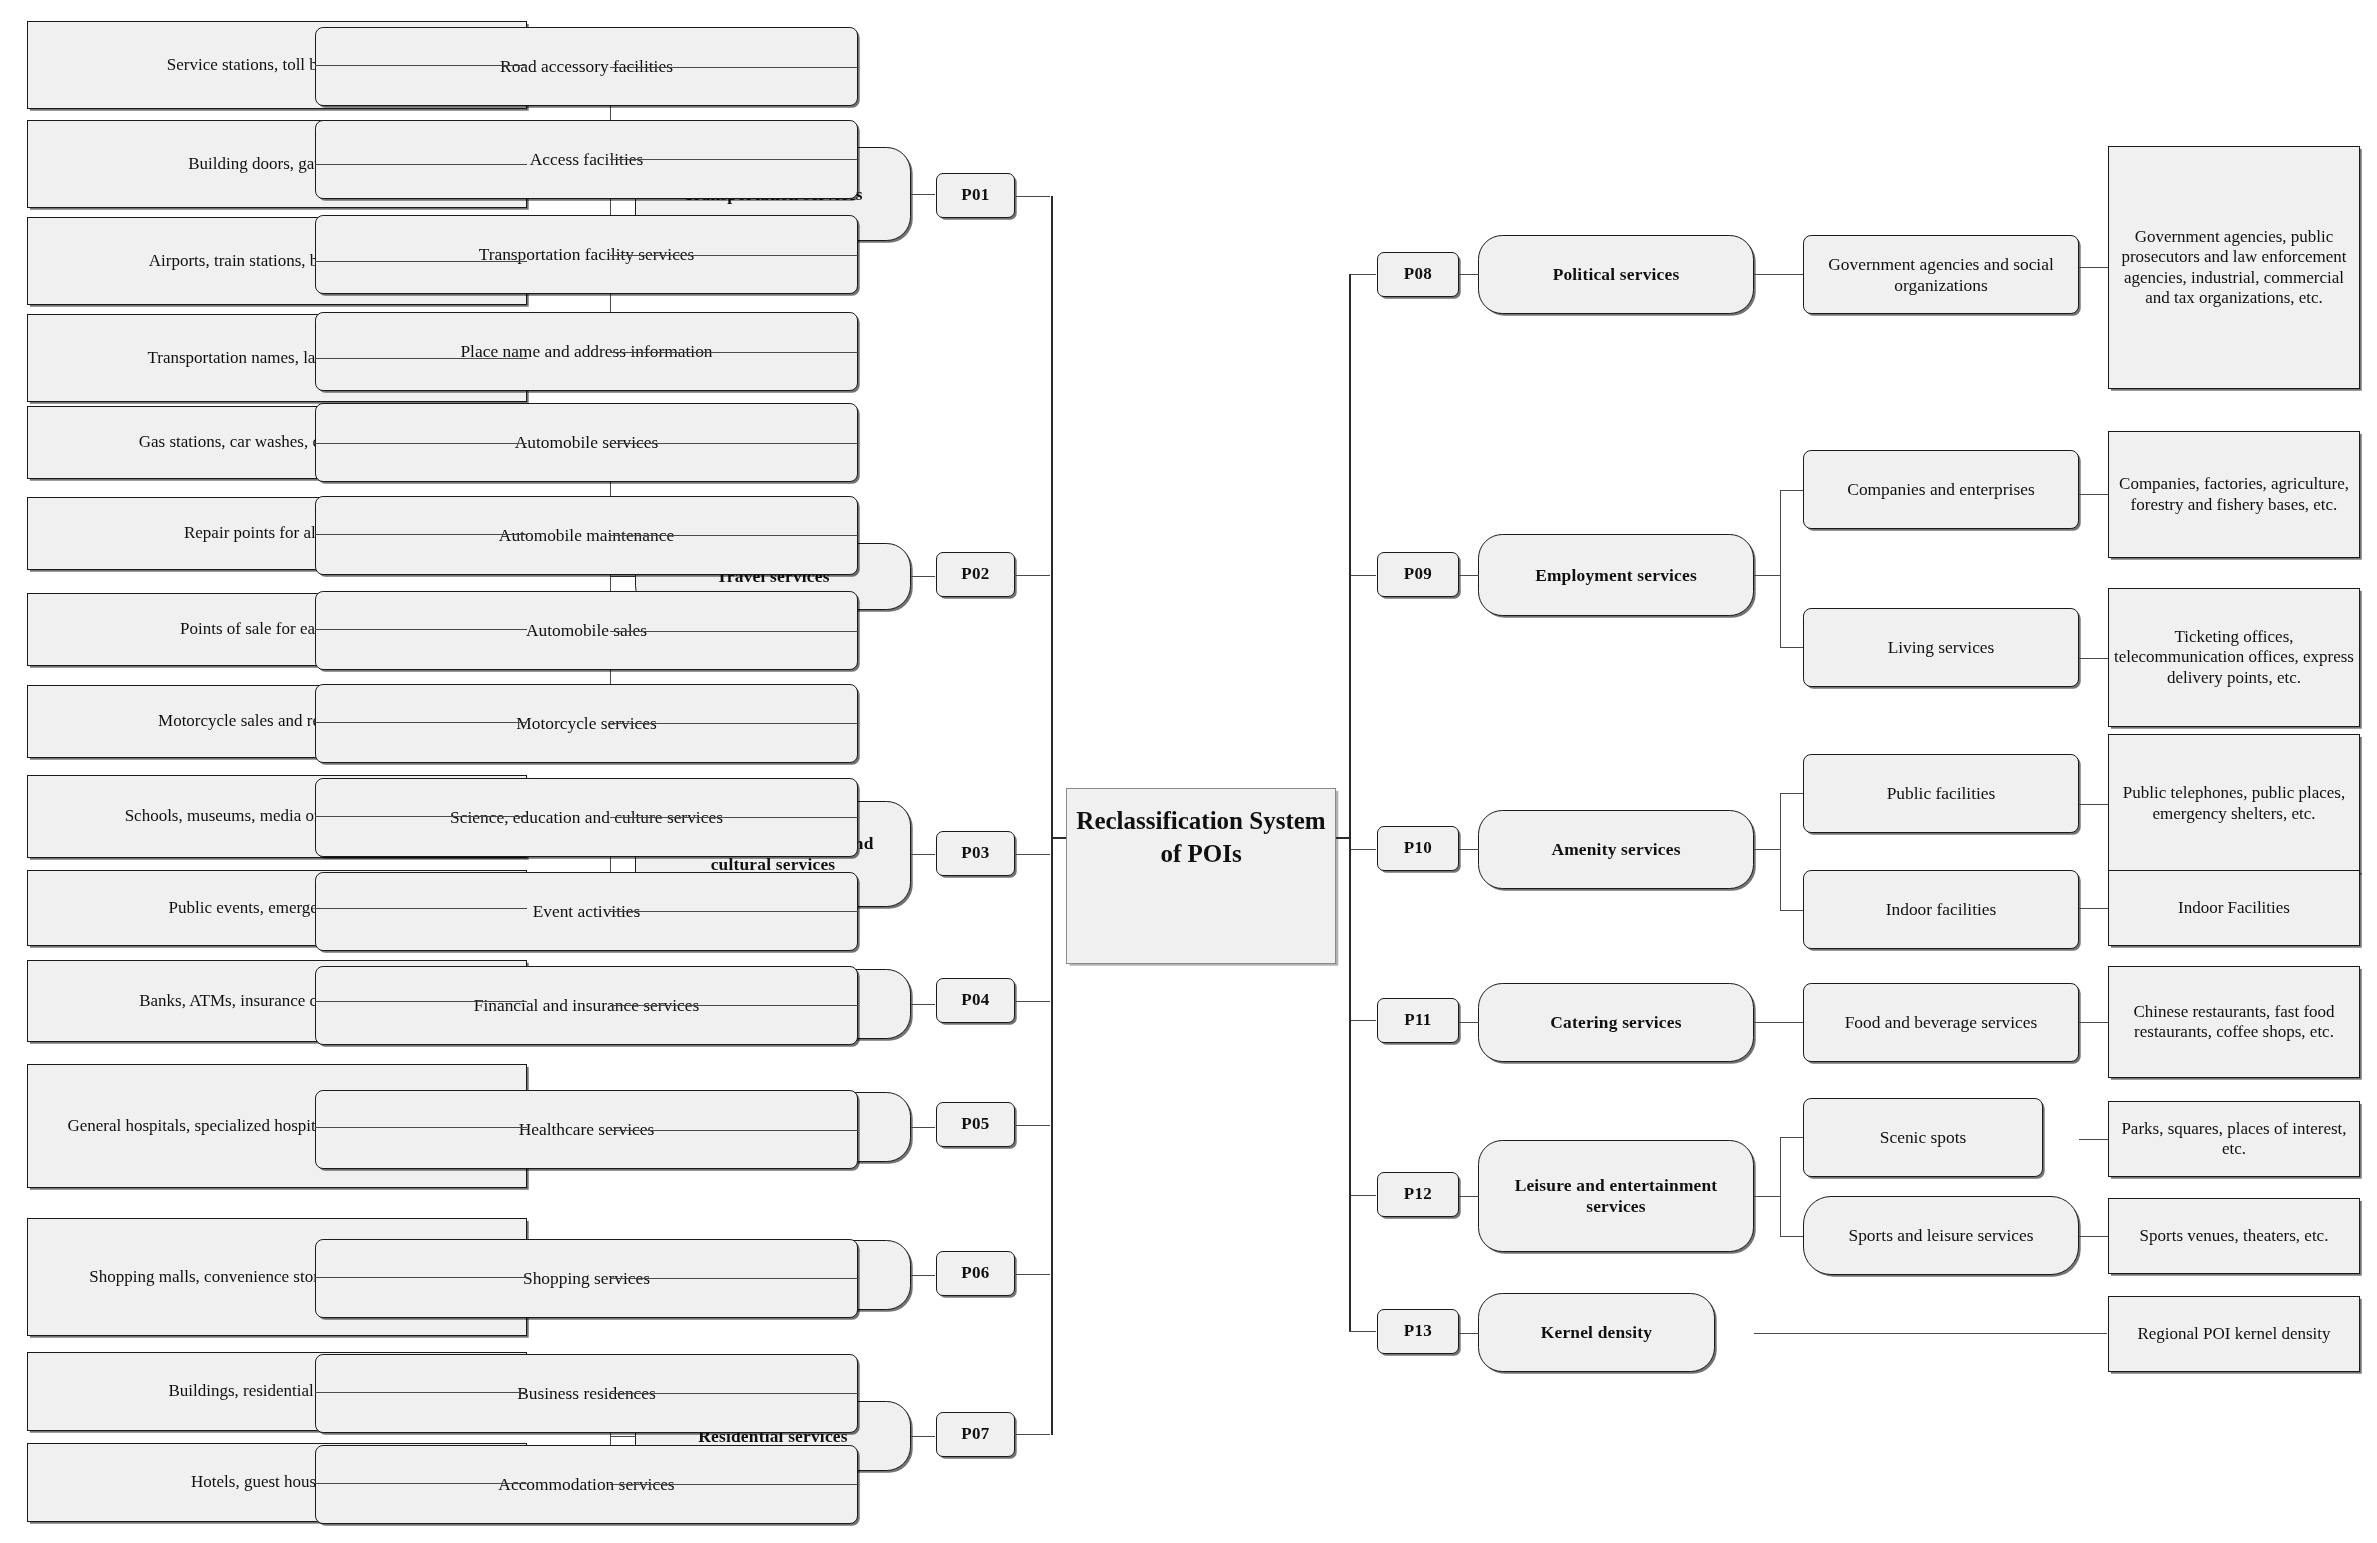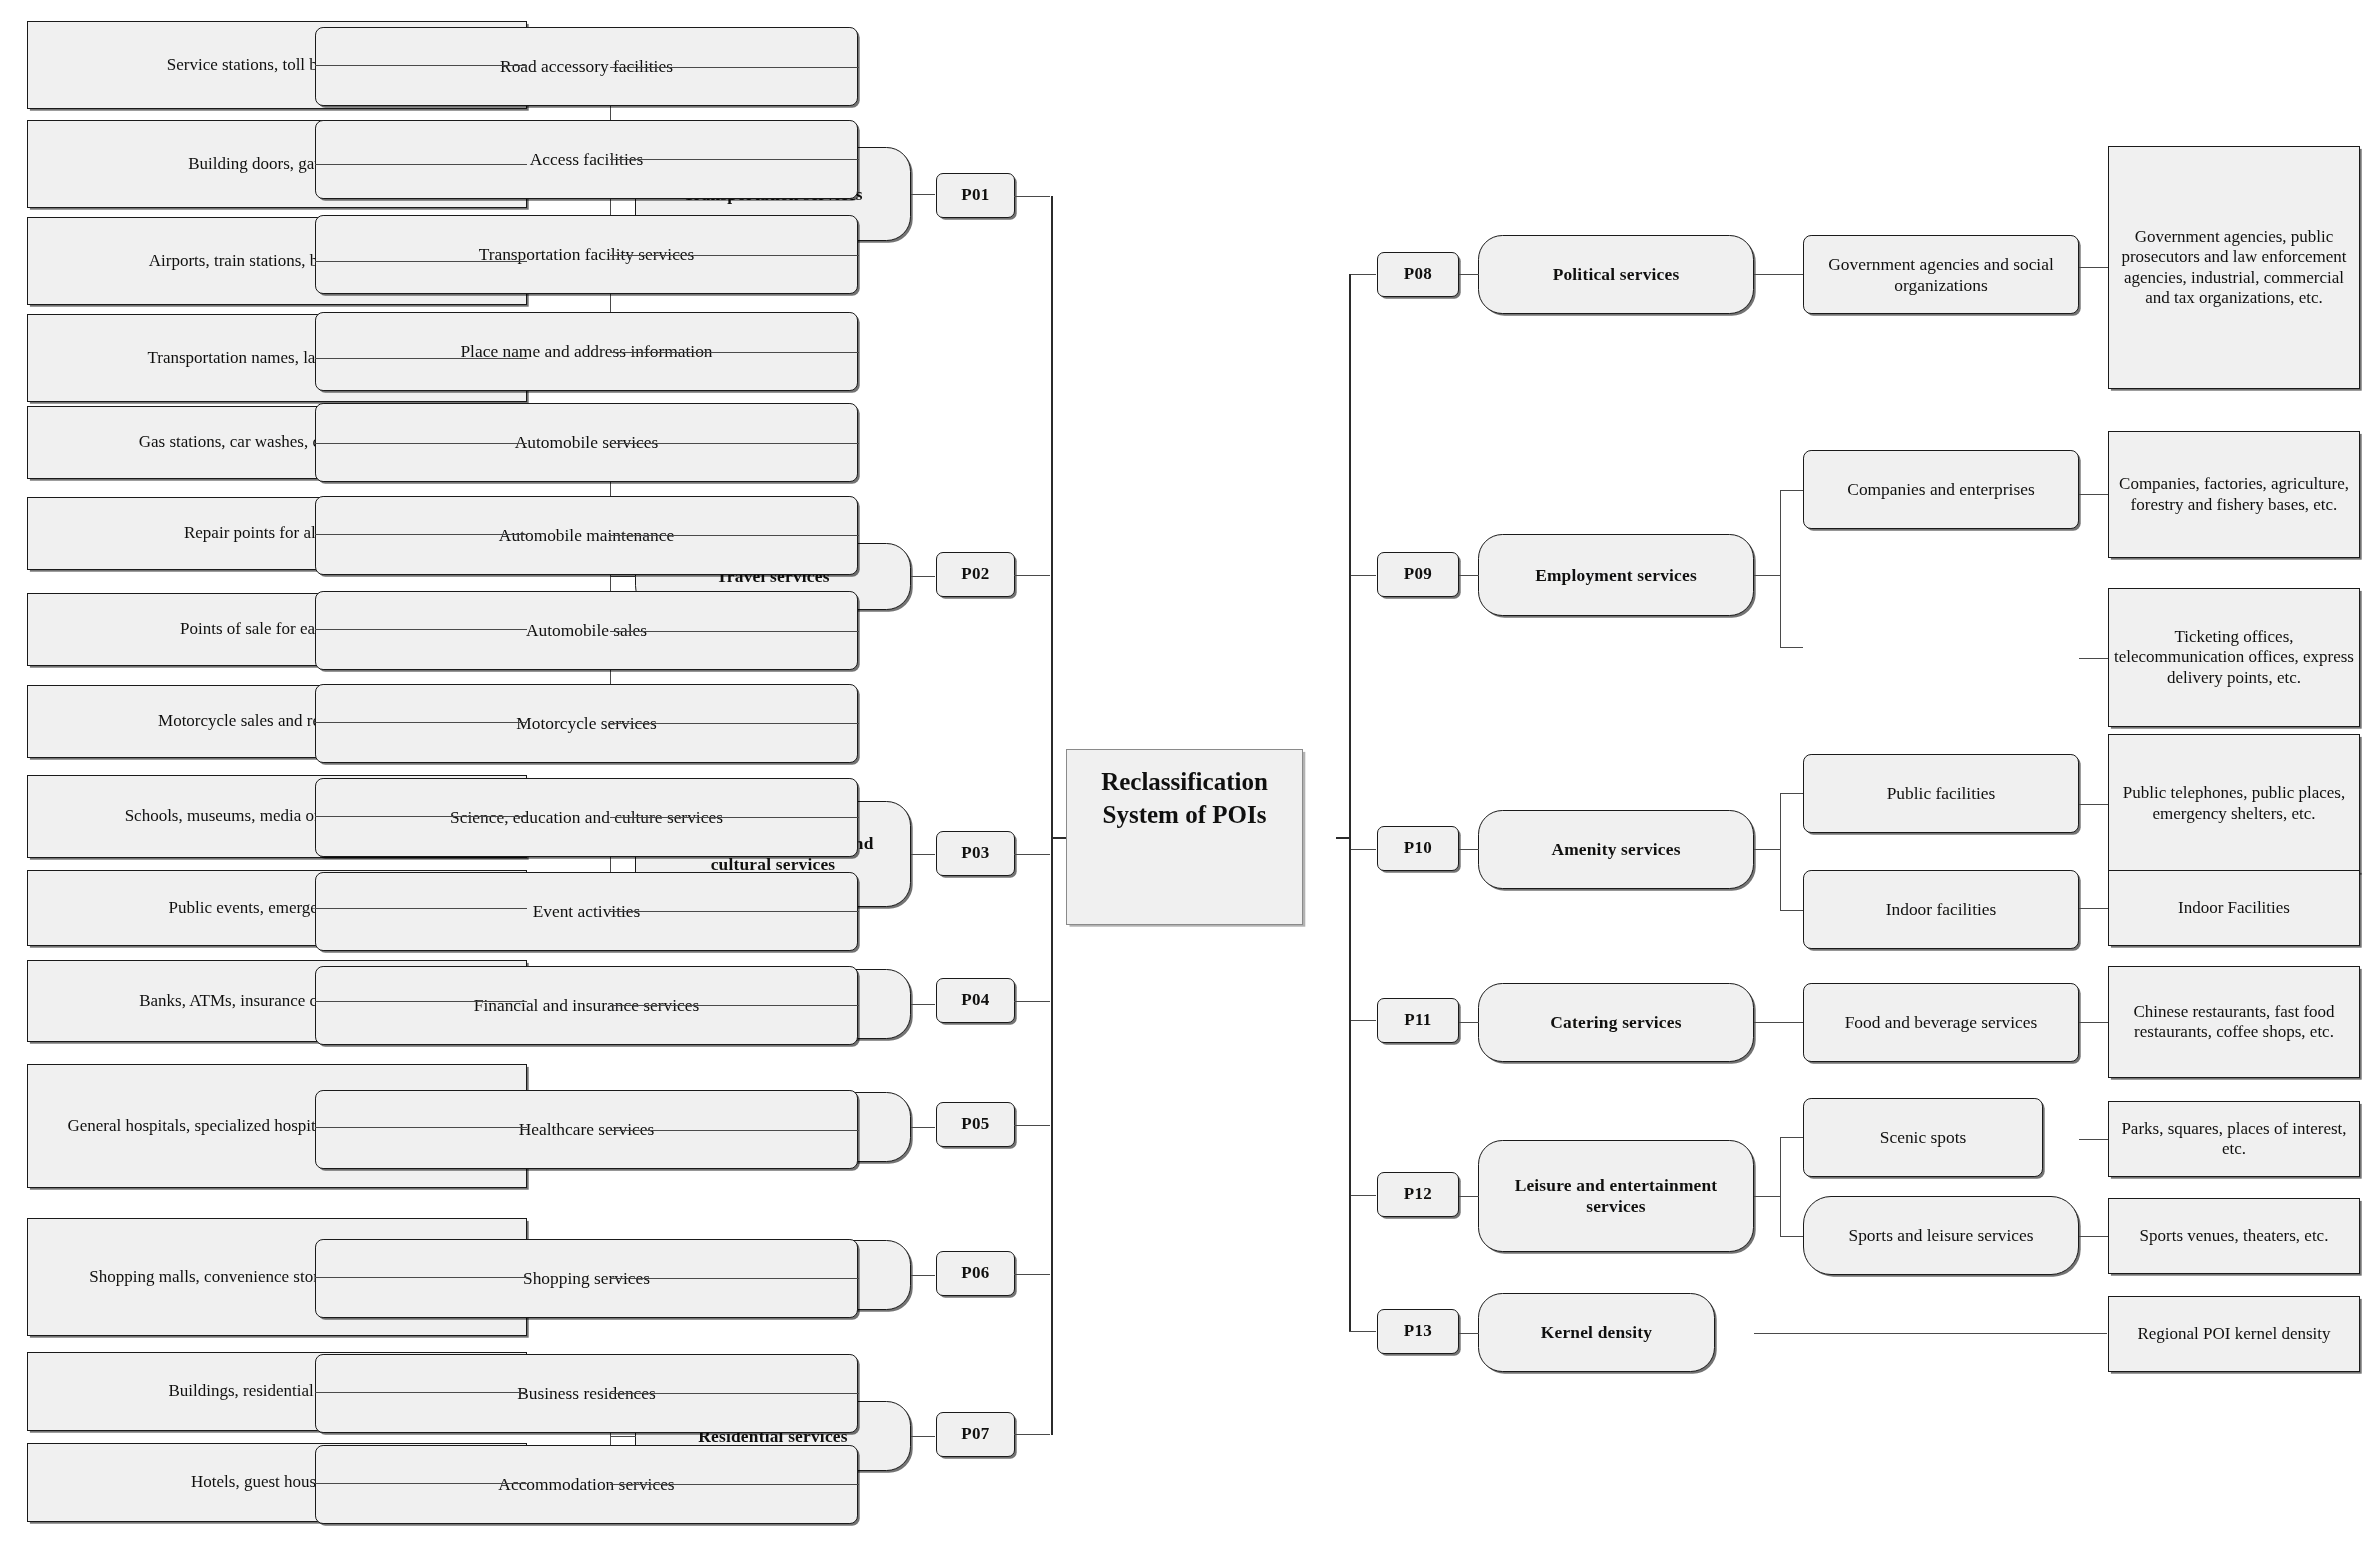--- a/index.html
+++ b/index.html
@@ -56,21 +56,21 @@
   
   .hline{position:absolute;background:#4a4a4a;height:1.2px;}
   .vline{position:absolute;background:#4a4a4a;width:1.2px;}
   .trunk{position:absolute;background:#2b2b2b;width:1.7px;}
   .trunkh{position:absolute;background:#2b2b2b;height:1.7px;}
 </style>
 </head>
 <body>
 
 <div id="stage">
-    <div class="node root" style="left: 1066px; top: 749px; width: 237px; height: 176px;">Reclassification System of POIs</div>
+    <div class="node root" style="left: 1066px; top: 788px; width: 270px; height: 176px;">Reclassification System of POIs</div>
     <div class="node cat" style="left: 635px; top: 147px; width: 276px; height: 94px;">Transportation services</div>
     <div class="node code" style="left: 936px; top: 173px; width: 79px; height: 45px;">P01</div>
     <div class="hline" style="left: 911px; top: 194px; width: 24px;"></div>
     <div class="hline" style="left: 1014px; top: 196px; width: 36px;"></div>
     <div class="vline" style="left: 610px; top: 67px; height: 285px;"></div>
     <div class="hline" style="left: 610px; top: 194px; width: 26px;"></div>
     <div class="node leaf" style="left: 27px; top: 21px; width: 500px; height: 88px;">Service stations, toll booths, etc.</div>
     <div class="node sub" style="left: 315px; top: 27px; width: 543px; height: 79px;">Road accessory facilities</div>
     <div class="hline" style="left: 315px; top: 65px; width: 212px;"></div>
     <div class="hline" style="left: 610px; top: 67px; width: 249px;"></div>
@@ -177,20 +177,21 @@
     <div class="node code" style="left: 1377px; top: 552px; width: 82px; height: 45px;">P09</div>
     <div class="node cat" style="left: 1478px; top: 534px; width: 276px; height: 82px;">Employment services</div>
     <div class="hline" style="left: 1349px; top: 575px; width: 27px;"></div>
     <div class="hline" style="left: 1459px; top: 575px; width: 20px;"></div>
     <div class="vline" style="left: 1780px; top: 490px; height: 158px;"></div>
     <div class="hline" style="left: 1754px; top: 575px; width: 26px;"></div>
     <div class="node sub" style="left: 1803px; top: 450px; width: 276px; height: 79px;">Companies and enterprises</div>
     <div class="node leaf" style="left: 2108px; top: 431px; width: 252px; height: 127px;">Companies, factories, agriculture, forestry and fishery bases, etc.</div>
     <div class="hline" style="left: 1780px; top: 490px; width: 23px;"></div>
     <div class="hline" style="left: 2079px; top: 494px; width: 29px;"></div>
+    <div class="node sub" style="left: 1803px; top: 608px; width: 276px; height: 79px;">Living services</div>
     <div class="node leaf" style="left: 2108px; top: 588px; width: 252px; height: 139px;">Ticketing offices, telecommunication offices, express delivery points, etc.</div>
     <div class="hline" style="left: 1780px; top: 647px; width: 23px;"></div>
     <div class="hline" style="left: 2079px; top: 658px; width: 29px;"></div>
     <div class="node code" style="left: 1377px; top: 826px; width: 82px; height: 45px;">P10</div>
     <div class="node cat" style="left: 1478px; top: 810px; width: 276px; height: 79px;">Amenity services</div>
     <div class="hline" style="left: 1349px; top: 849px; width: 27px;"></div>
     <div class="hline" style="left: 1459px; top: 849px; width: 20px;"></div>
     <div class="vline" style="left: 1780px; top: 793px; height: 117px;"></div>
     <div class="hline" style="left: 1754px; top: 849px; width: 26px;"></div>
     <div class="node sub" style="left: 1803px; top: 754px; width: 276px; height: 79px;">Public facilities</div>

